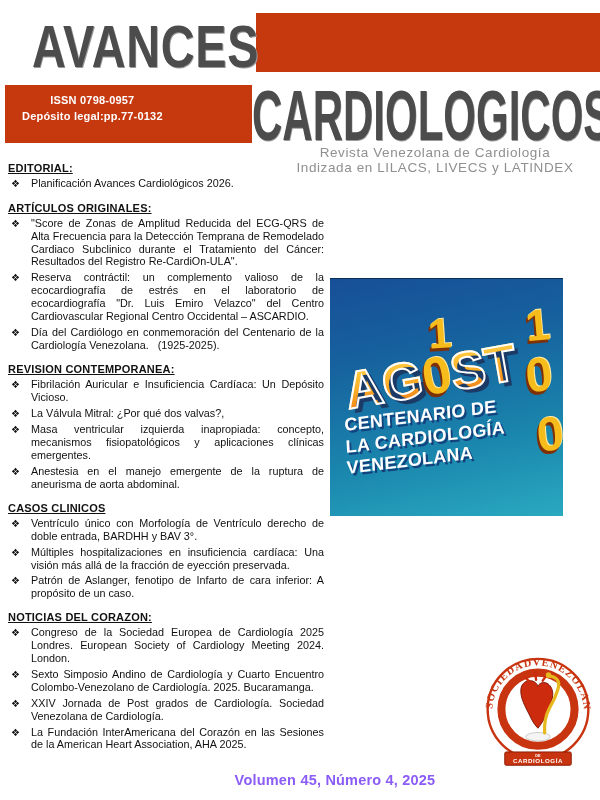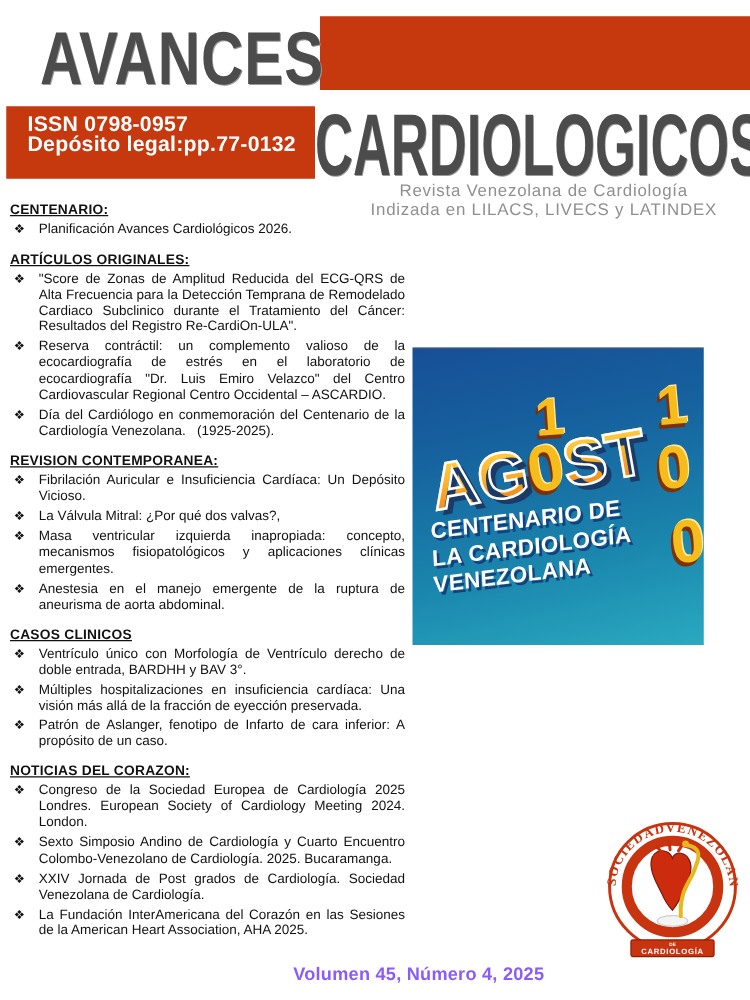--- a/index.html
+++ b/index.html
@@ -5,21 +5,21 @@
   html,body{margin:0;padding:0;}
   body{
     width:600px;height:800px;position:relative;overflow:hidden;
     background:#ffffff;font-family:"Liberation Sans",sans-serif;color:#111;
   }
   
   .bar{position:absolute;background:#c6390f;}
   .bar-top{left:256px;top:13px;width:344px;height:59px;}
   .bar-left{left:5px;top:85px;width:247px;height:58px;}
   .issn-block{position:absolute;left:22px;top:92px;color:#ffffff;font-weight:bold;
-    font-size:17px;line-height:16px;letter-spacing:.2px;}
+    font-size:11px;line-height:16px;letter-spacing:.2px;text-align:center;}
   .title1{
     position:absolute;left:32px;top:12px;font-size:60px;font-weight:bold;color:#4c4c4c;
     transform:scaleX(.78);transform-origin:left top;white-space:nowrap;letter-spacing:1px;
     text-shadow:1px 1px 0 #9a9a9a;
   }
   .title2{
     position:absolute;left:252px;top:76px;font-size:70px;font-weight:bold;color:#4c4c4c;
     transform:scaleX(.60);transform-origin:left top;white-space:nowrap;
     text-shadow:1px 1px 0 #9a9a9a;
   }
@@ -93,21 +93,21 @@
 </div>
 <div class="title2">CARDIOLOGICOS</div>
 
 <div class="subtitle">
   <div>Revista Venezolana de Cardiología</div>
   <div>Indizada en LILACS, LIVECS y LATINDEX</div>
 </div>
 
 <div class="toc">
     <div class="toc-section">
-      <div class="toc-heading">CENTENARIO:</div>
+      <div class="toc-heading">EDITORIAL:</div>
       <div class="toc-item">
         <span class="bullet">❖</span>
         <div class="item-text">Planificación Avances Cardiológicos 2026.</div>
       </div>
     </div>
     <div class="toc-section">
       <div class="toc-heading">ARTÍCULOS ORIGINALES:</div>
       <div class="toc-item">
         <span class="bullet">❖</span>
         <div class="item-text">"Score de Zonas de Amplitud Reducida del ECG-QRS de Alta Frecuencia para la Detección Temprana de Remodelado Cardiaco Subclinico durante el Tratamiento del Cáncer: Resultados del Registro Re-CardiOn-ULA".</div>

